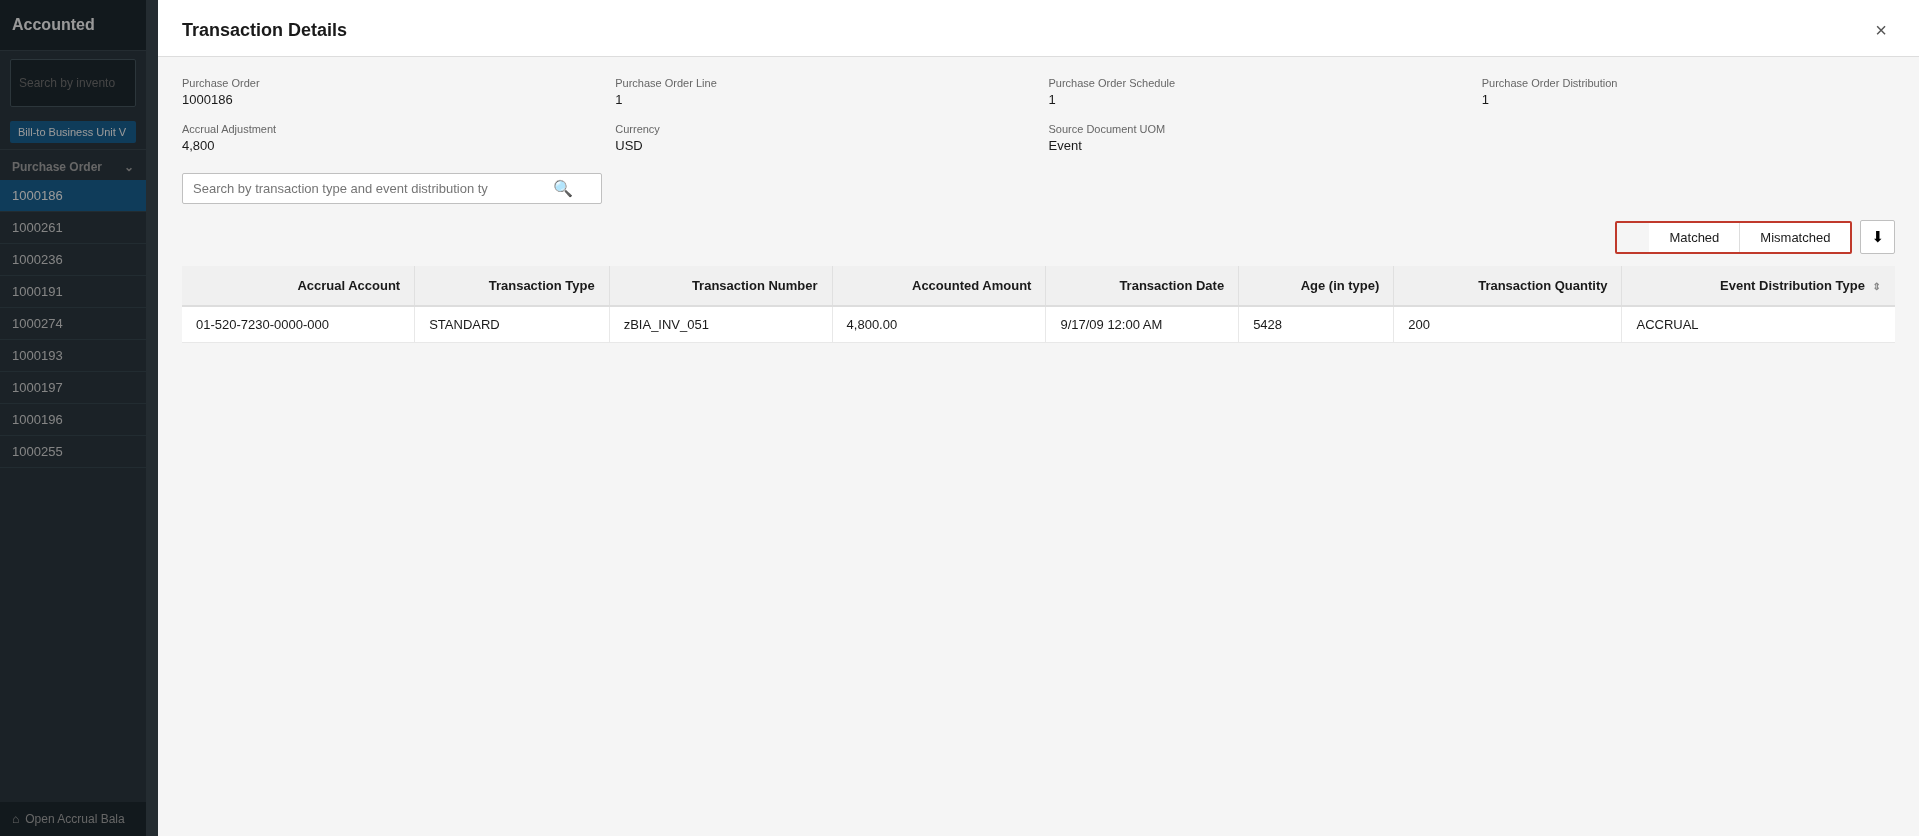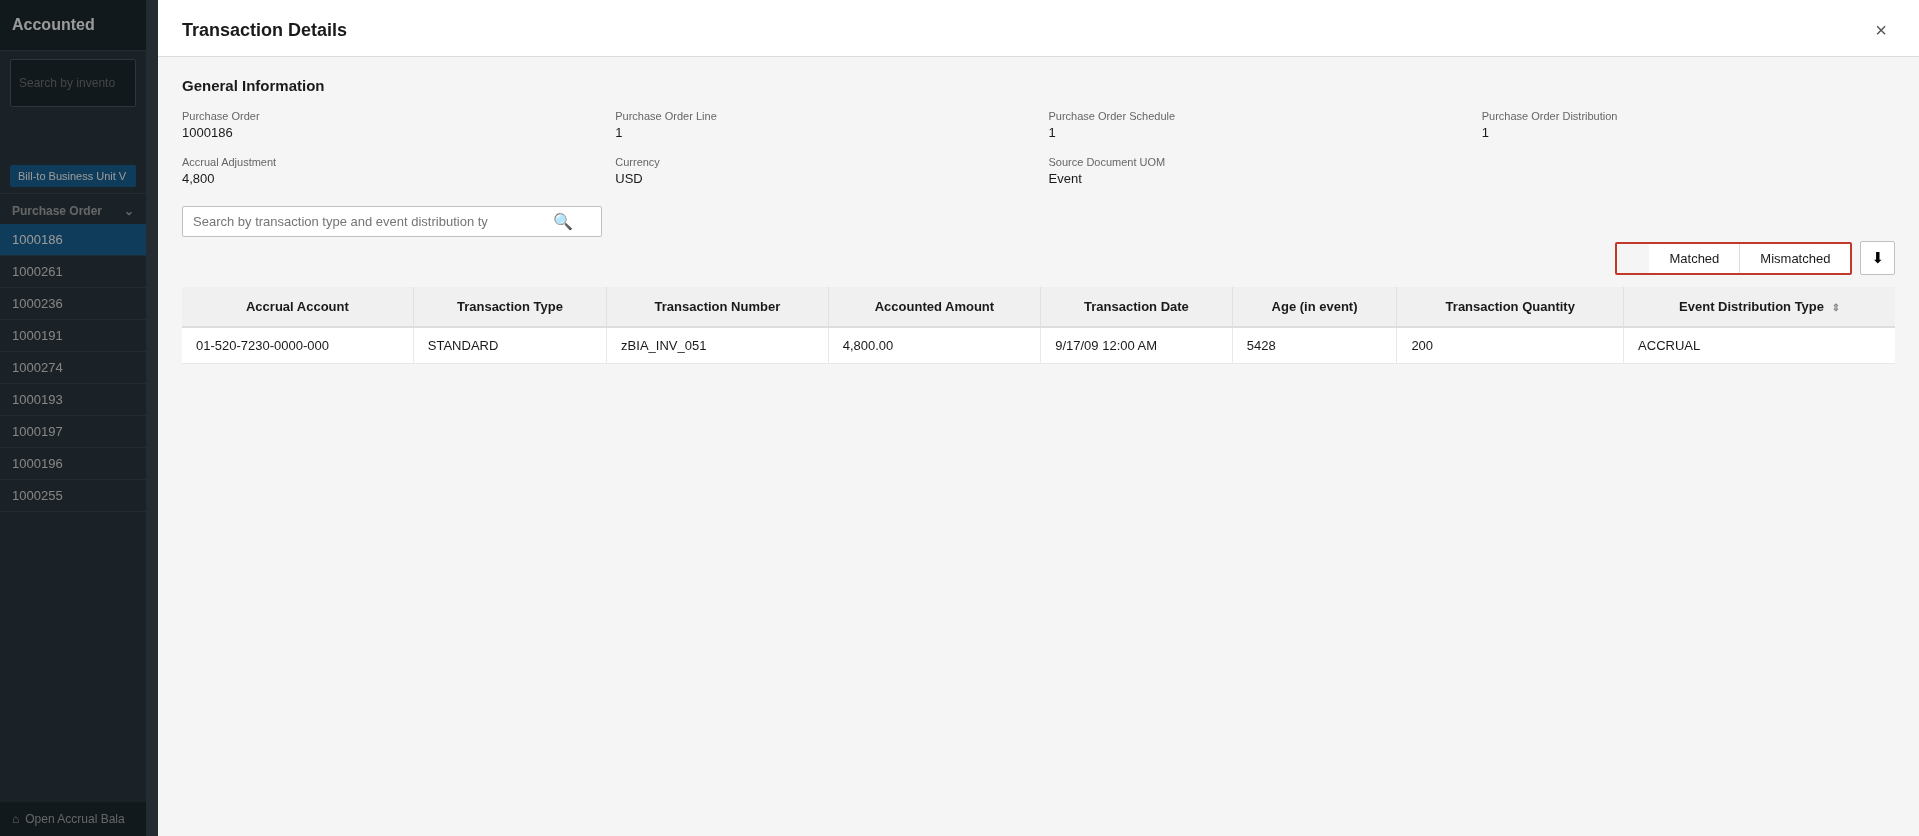--- a/index.html
+++ b/index.html
@@ -57,21 +57,20 @@
     .sidebar-filter-btn {
       background: #1a6496;
       color: #fff;
       border: none;
       padding: 5px 8px;
       font-size: 11px;
       cursor: pointer;
       width: 100%;
       text-align: left;
       border-radius: 2px;
-      margin-top: 44px;
     }
 
     .sidebar-section-header {
       display: flex;
       align-items: center;
       justify-content: space-between;
       padding: 10px 12px 6px;
       color: #aaa;
       font-size: 12px;
       font-weight: bold;
@@ -186,21 +185,21 @@
     .info-value {
       font-size: 13px;
       color: #1a1a1a;
       font-weight: 500;
     }
 
     
     .search-bar-row {
       display: flex;
       align-items: flex-end;
-      margin-bottom: 4px;
+      margin-bottom: 16px;
     }
 
     .search-input-wrapper {
       display: flex;
       align-items: center;
       border: 1px solid #c0c0c0;
       background: #fff;
       border-radius: 2px;
       padding: 5px 10px;
       width: 420px;
@@ -271,21 +270,21 @@
       font-size: 13px;
     }
 
     .data-table thead tr {
       background: #f0f0f0;
       border-bottom: 2px solid #ddd;
     }
 
     .data-table th {
       padding: 12px 14px;
-      text-align: center;
+      text-align: right;
       font-weight: 600;
       color: #1a1a1a;
       font-size: 13px;
       border-right: 1px solid #e0e0e0;
       white-space: nowrap;
     }
 
     .data-table th:last-child {
       border-right: none;
     }
@@ -354,21 +353,20 @@
 <div class="modal">
 
   <div class="modal-header">
     <span class="modal-title">Transaction Details</span>
     <button class="modal-close">×</button>
   </div>
 
   <div class="modal-body">
 
     <div>
-      <div class="section-title">General Information</div>
 
       <div class="info-grid">
 
         <div class="info-field">
           <span class="info-label">Purchase Order</span>
           <span class="info-value">1000186</span>
         </div>
         <div class="info-field">
           <span class="info-label">Purchase Order Line</span>
           <span class="info-value">1</span>
@@ -414,21 +412,21 @@
     </div>
 
     <table class="data-table">
       <thead>
         <tr>
           <th>Accrual Account</th>
           <th>Transaction Type</th>
           <th>Transaction Number</th>
           <th>Accounted Amount</th>
           <th>Transaction Date</th>
-          <th>Age (in event)</th>
+          <th>Age (in type)</th>
           <th>Transaction Quantity</th>
           <th class="sortable">
             Event Distribution Type <span class="sort-icon">⇕</span>
           </th>
         </tr>
       </thead>
       <tbody id="table-body">
       <tr>
             <td>01-520-7230-0000-000</td>
             <td>STANDARD</td>

